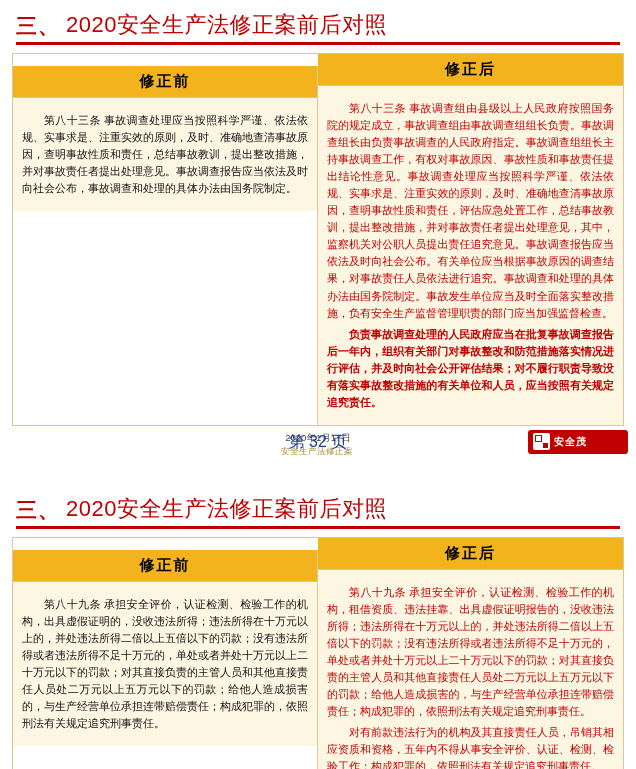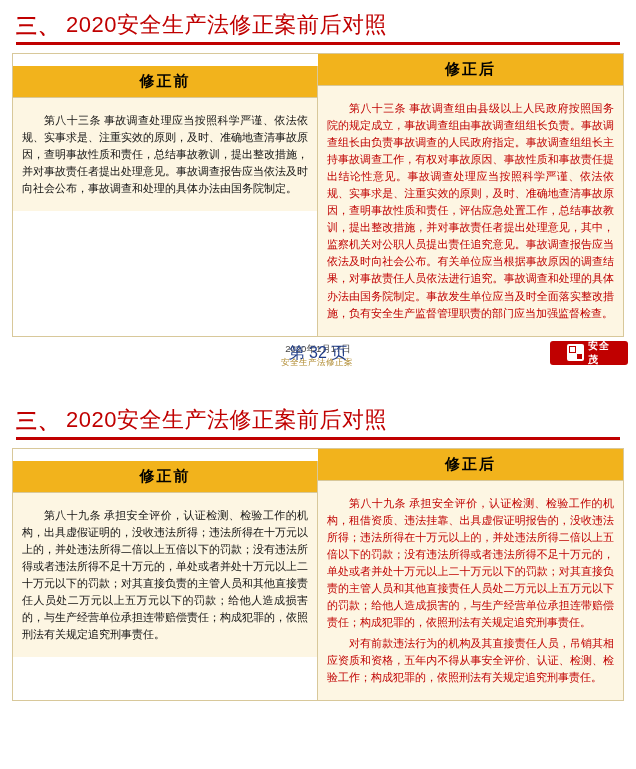--- a/index.html
+++ b/index.html
@@ -99,28 +99,28 @@
     color:#b08a2e;
     font-size:8.5px;
     letter-spacing:0.5px;
     text-align:right;
     padding-right:2px;
   }
   .qrbox{
     position:absolute;
     right:8px;
     bottom:22px;
-    width:78px;
+    width:100px;
     height:24px;
     background:#c00000;
     border-radius:3px;
     display:flex;
     align-items:center;
     gap:4px;
-    padding:0 17px;
+    padding:0 5px;
     box-sizing:border-box;
   }
   .qr-mini{
     width:17px;height:17px;background:#ffffff;border-radius:2px;
     position:relative;
     flex:0 0 auto;
   }
   .qr-mini:before{
     content:"";position:absolute;left:2px;top:2px;width:5px;height:5px;border:1.5px solid #c00000;
   }
@@ -147,20 +147,21 @@
     <div class="col col-left">
       <div class="col-head">修正前</div>
       <div class="cell left">
         <p>第八十三条  事故调查处理应当按照科学严谨、依法依规、实事求是、注重实效的原则，及时、准确地查清事故原因，查明事故性质和责任，总结事故教训，提出整改措施，并对事故责任者提出处理意见。事故调查报告应当依法及时向社会公布，事故调查和处理的具体办法由国务院制定。</p>
       </div>
     </div>
     <div class="col col-right">
       <div class="col-head right">修正后</div>
       <div class="cell right">
         <p>第八十三条  事故调查组由县级以上人民政府按照国务院的规定成立，事故调查组由事故调查组组长负责。事故调查组长由负责事故调查的人民政府指定。事故调查组组长主持事故调查工作，有权对事故原因、事故性质和事故责任提出结论性意见。事故调查处理应当按照科学严谨、依法依规、实事求是、注重实效的原则，及时、准确地查清事故原因，查明事故性质和责任，评估应急处置工作，总结事故教训，提出整改措施，并对事故责任者提出处理意见，其中，监察机关对公职人员提出责任追究意见。事故调查报告应当依法及时向社会公布。有关单位应当根据事故原因的调查结果，对事故责任人员依法进行追究。事故调查和处理的具体办法由国务院制定。事故发生单位应当及时全面落实整改措施，负有安全生产监督管理职责的部门应当加强监督检查。</p>
+        <p class="hl">负责事故调查处理的人民政府应当在批复事故调查报告后一年内，组织有关部门对事故整改和防范措施落实情况进行评估，并及时向社会公开评估结果；对不履行职责导致没有落实事故整改措施的有关单位和人员，应当按照有关规定追究责任。</p>
       </div>
     </div>
   </div>
 
   <div class="footer">
     <span class="date">2020年1月17日</span>
     <span class="pageno">第 32 页</span>
     <span class="wm-wrap">
       <span class="watermark">安全生产法修正案</span>
     </span>

